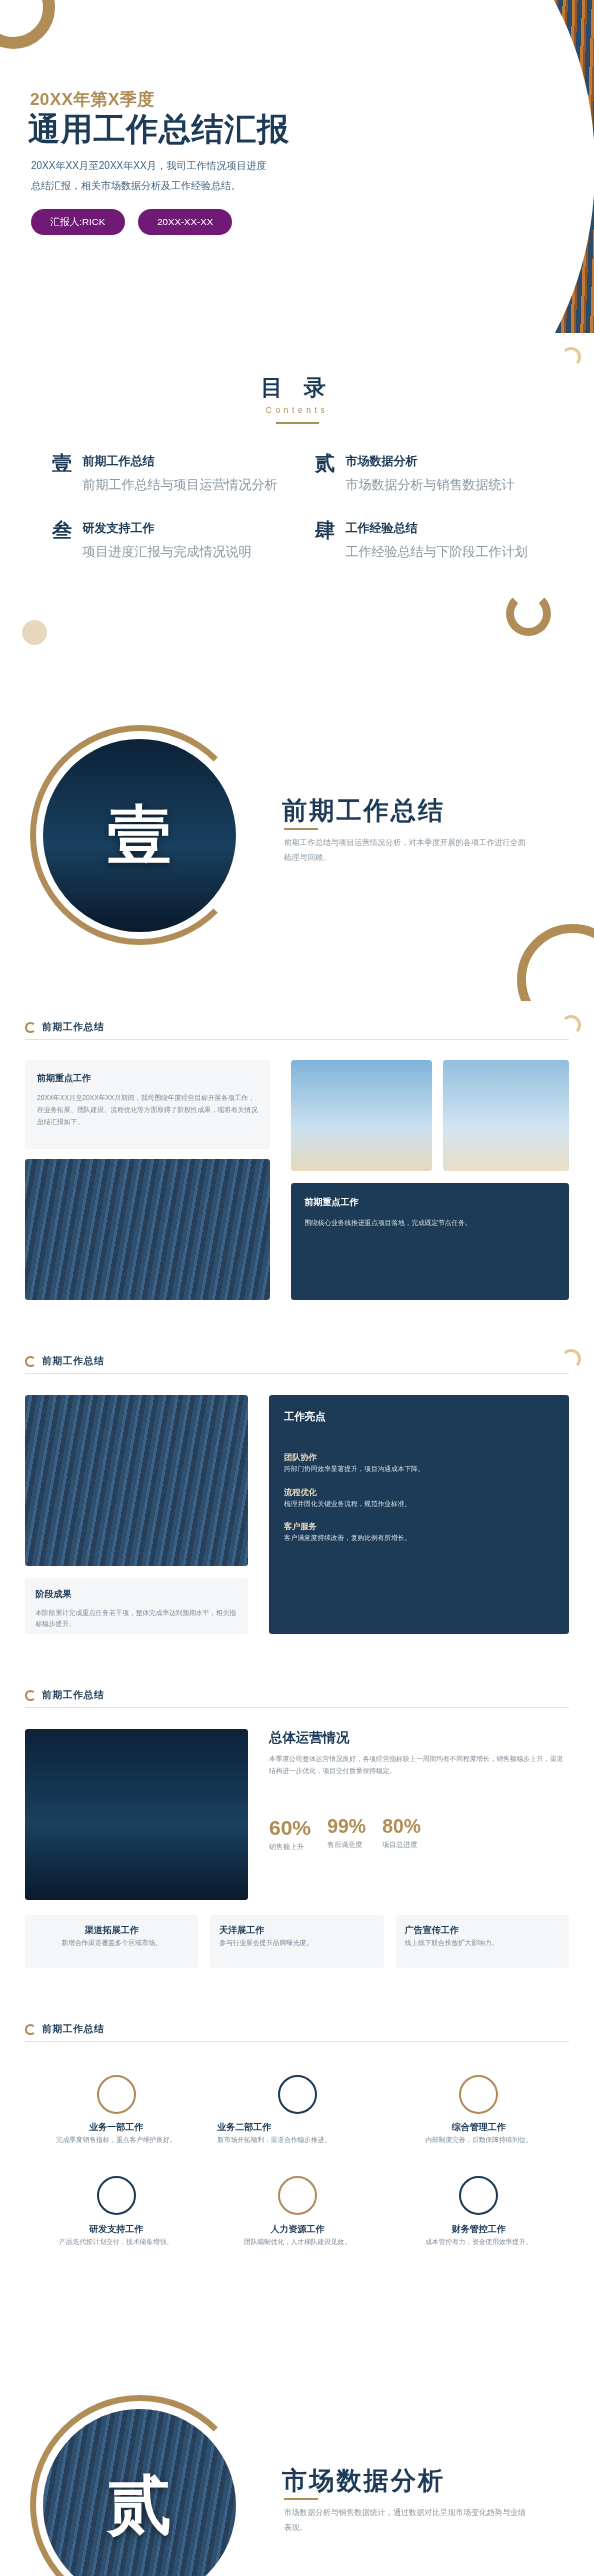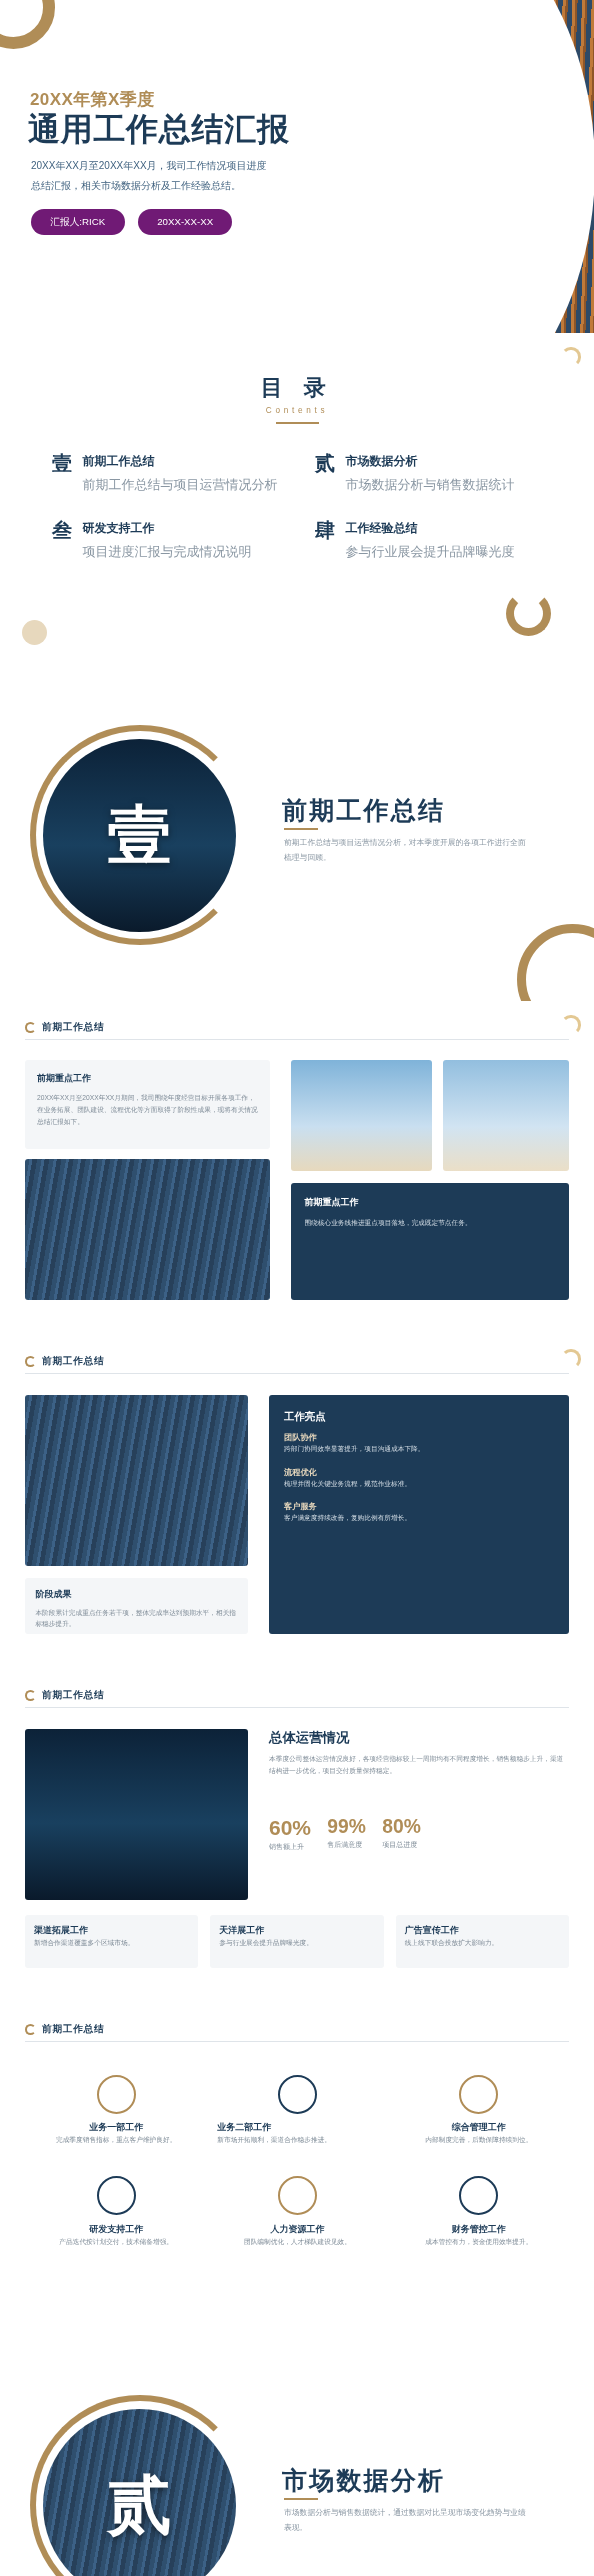--- a/index.html
+++ b/index.html
@@ -162,21 +162,21 @@
         <div class="num">叁</div>
         <div>
           <div class="lbl">研发支持工作</div>
           <div class="dsc">项目进度汇报与完成情况说明</div>
         </div>
       </div>
       <div class="item">
         <div class="num">肆</div>
         <div>
           <div class="lbl">工作经验总结</div>
-          <div class="dsc">参与行业展会提升品牌曝光度</div>
+          <div class="dsc">工作经验总结与下阶段工作计划</div>
         </div>
       </div>
     </div>
     <div class="blob1"></div>
     <div class="blob2"></div>
   </div>
 
   <div class="slide sec">
     <div class="circle night"></div>
     <div class="ringgold"></div>
@@ -219,21 +219,21 @@
     <div class="pg-rule"></div>
 
     <div class="bldg" style="position:absolute;left:25px;top:59px;width:223px;height:171px;border-radius:3px;"></div>
     <div class="card" style="left:25px;top:242px;width:223px;height:56px;padding:10.4px;">
       <div class="ttl">阶段成果</div>
       <div class="bd" style="margin-top:5.2px">本阶段累计完成重点任务若干项，整体完成率达到预期水平，相关指标稳步提升。</div>
     </div>
 
     <div class="navycard" style="left:269px;top:59px;width:300px;height:239px;padding:15px;">
       <div class="ttl" style="font-size:10.4px">工作亮点</div>
-      <div style="margin-top:8px">
+      <div style="margin-top:28px">
         <div style="font-size:8.2px;font-weight:bold;color:#e7d8bd">团队协作</div>
         <div class="bdw">跨部门协同效率显著提升，项目沟通成本下降。</div>
       </div>
       <div style="margin-top:12px">
         <div style="font-size:8.2px;font-weight:bold;color:#e7d8bd">流程优化</div>
         <div class="bdw">梳理并固化关键业务流程，规范作业标准。</div>
       </div>
       <div style="margin-top:12px">
         <div style="font-size:8.2px;font-weight:bold;color:#e7d8bd">客户服务</div>
         <div class="bdw">客户满意度持续改善，复购比例有所增长。</div>
@@ -265,21 +265,21 @@
         <div style="font-size:19.3px;font-weight:bold;color:#b08d57">99%</div>
         <div style="font-size:7px;color:#7e8b97;margin-top:2.2px">售后满意度</div>
       </div>
       <div>
         <div style="font-size:19.3px;font-weight:bold;color:#b08d57">80%</div>
         <div style="font-size:7px;color:#7e8b97;margin-top:2.2px">项目总进度</div>
       </div>
     </div>
 
     <div style="position:absolute;left:25px;top:245px;width:544px;display:flex;gap:12px;">
-      <div class="card" style="position:relative;flex:1;height:53px;padding:9px;">
+      <div class="card" style="position:relative;flex:1;height:53px;padding:9px;text-align:center;">
         <div class="ttl">渠道拓展工作</div>
         <div class="bd">新增合作渠道覆盖多个区域市场。</div>
       </div>
       <div class="card" style="position:relative;flex:1;height:53px;padding:9px;">
         <div class="ttl">天洋展工作</div>
         <div class="bd">参与行业展会提升品牌曝光度。</div>
       </div>
       <div class="card" style="position:relative;flex:1;height:53px;padding:9px;">
         <div class="ttl">广告宣传工作</div>
         <div class="bd">线上线下联合投放扩大影响力。</div>

